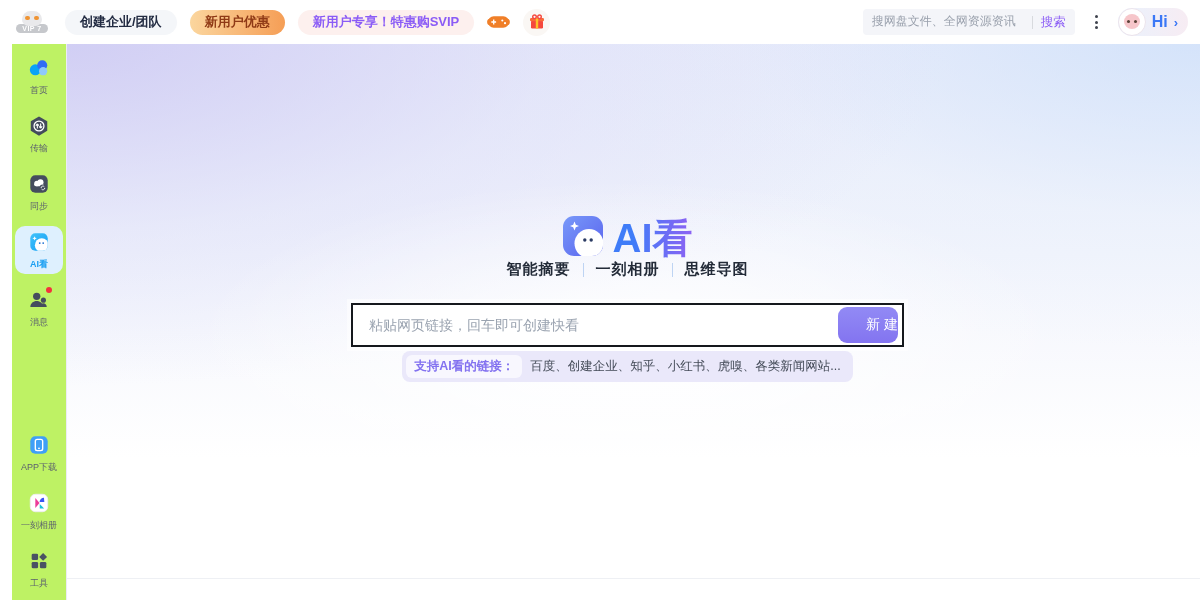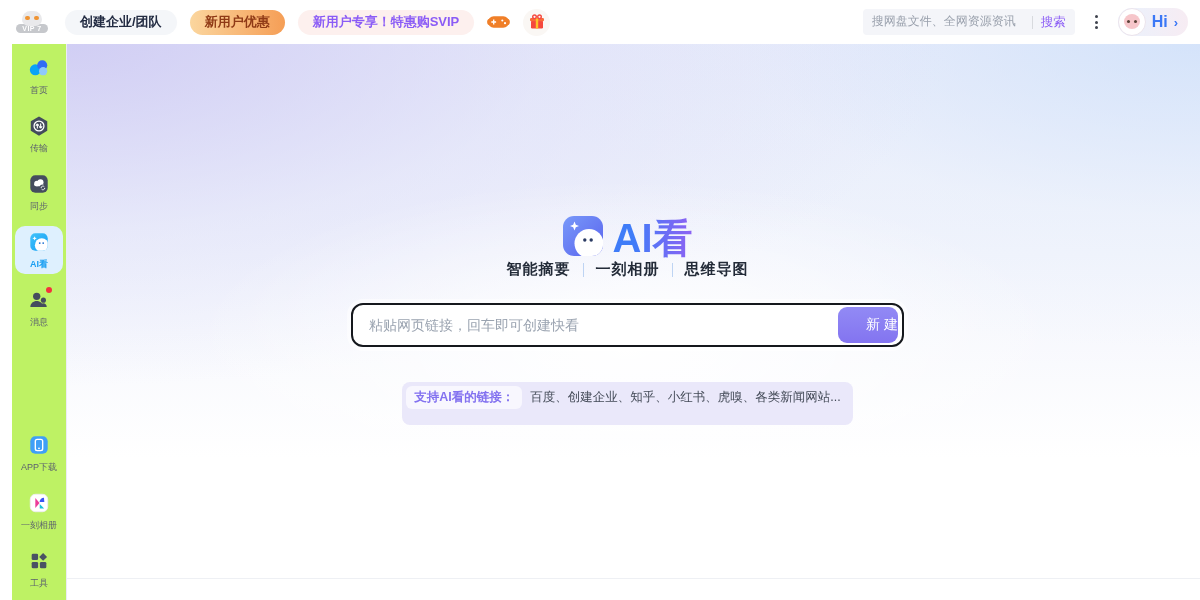--- a/index.html
+++ b/index.html
@@ -80,31 +80,31 @@
   .logo-row { display:flex; align-items:center; gap:10px; }
   .logo-text { font-size:40px; font-weight:bold; line-height:1;
                background:linear-gradient(90deg,#3f7cf8 25%,#8a63f3 95%);
                -webkit-background-clip:text; background-clip:text; color:transparent; }
 
   .features { display:flex; align-items:center; font-size:15px; font-weight:bold;
               color:#232b38; letter-spacing:1px; }
   .feature-sep { width:1px; height:14px; background:#bed4f3; margin:0 12px; }
 
   .link-input-wrap { margin-top:24px; width:553px; height:44px; background:#fff;
-                     border:2px solid #15181d; border-radius:12px; display:flex; align-items:center;
+                     border:2px solid #15181d; border-radius:0; display:flex; align-items:center;
                      padding-right:4px; box-shadow:0 0 0 4px rgba(255,255,255,.55); }
   .link-input { flex:1; height:100%; border:none; outline:none; background:transparent;
                 font-size:14px; color:#333; padding:0 16px; font-family:inherit; border-radius:10px; }
   .link-input::placeholder { color:#9aa3b0; }
   .create-btn { width:60px; height:36px; border:none; border-radius:9px; cursor:pointer;
                 background:linear-gradient(180deg,#928af5,#8374f0); color:#fff; font-size:14px;
                 font-family:inherit; white-space:nowrap;text-align:right; }
 
-  .hint-pill { margin-top:35px; display:flex; align-items:center; background:#eae8fa;
-               border-radius:8px; padding:4px 12px 16px 4px; font-size:12.5px; }
+  .hint-pill { margin-top:4px; display:flex; align-items:center; background:#eae8fa;
+               border-radius:8px; padding:4px 12px 4px 4px; font-size:12.5px; }
   .hint-label { background:#f8f7fe; color:#8372f0; font-weight:bold; border-radius:6px;
                 padding:3px 8px; white-space:nowrap; }
   .hint-sites { margin-left:8px; color:#434a57; white-space:nowrap; }
 </style>
 </head>
 <body>
 
 <div class="topbar">
   <div class="tb-left">
     <div class="mascot-wrap">

